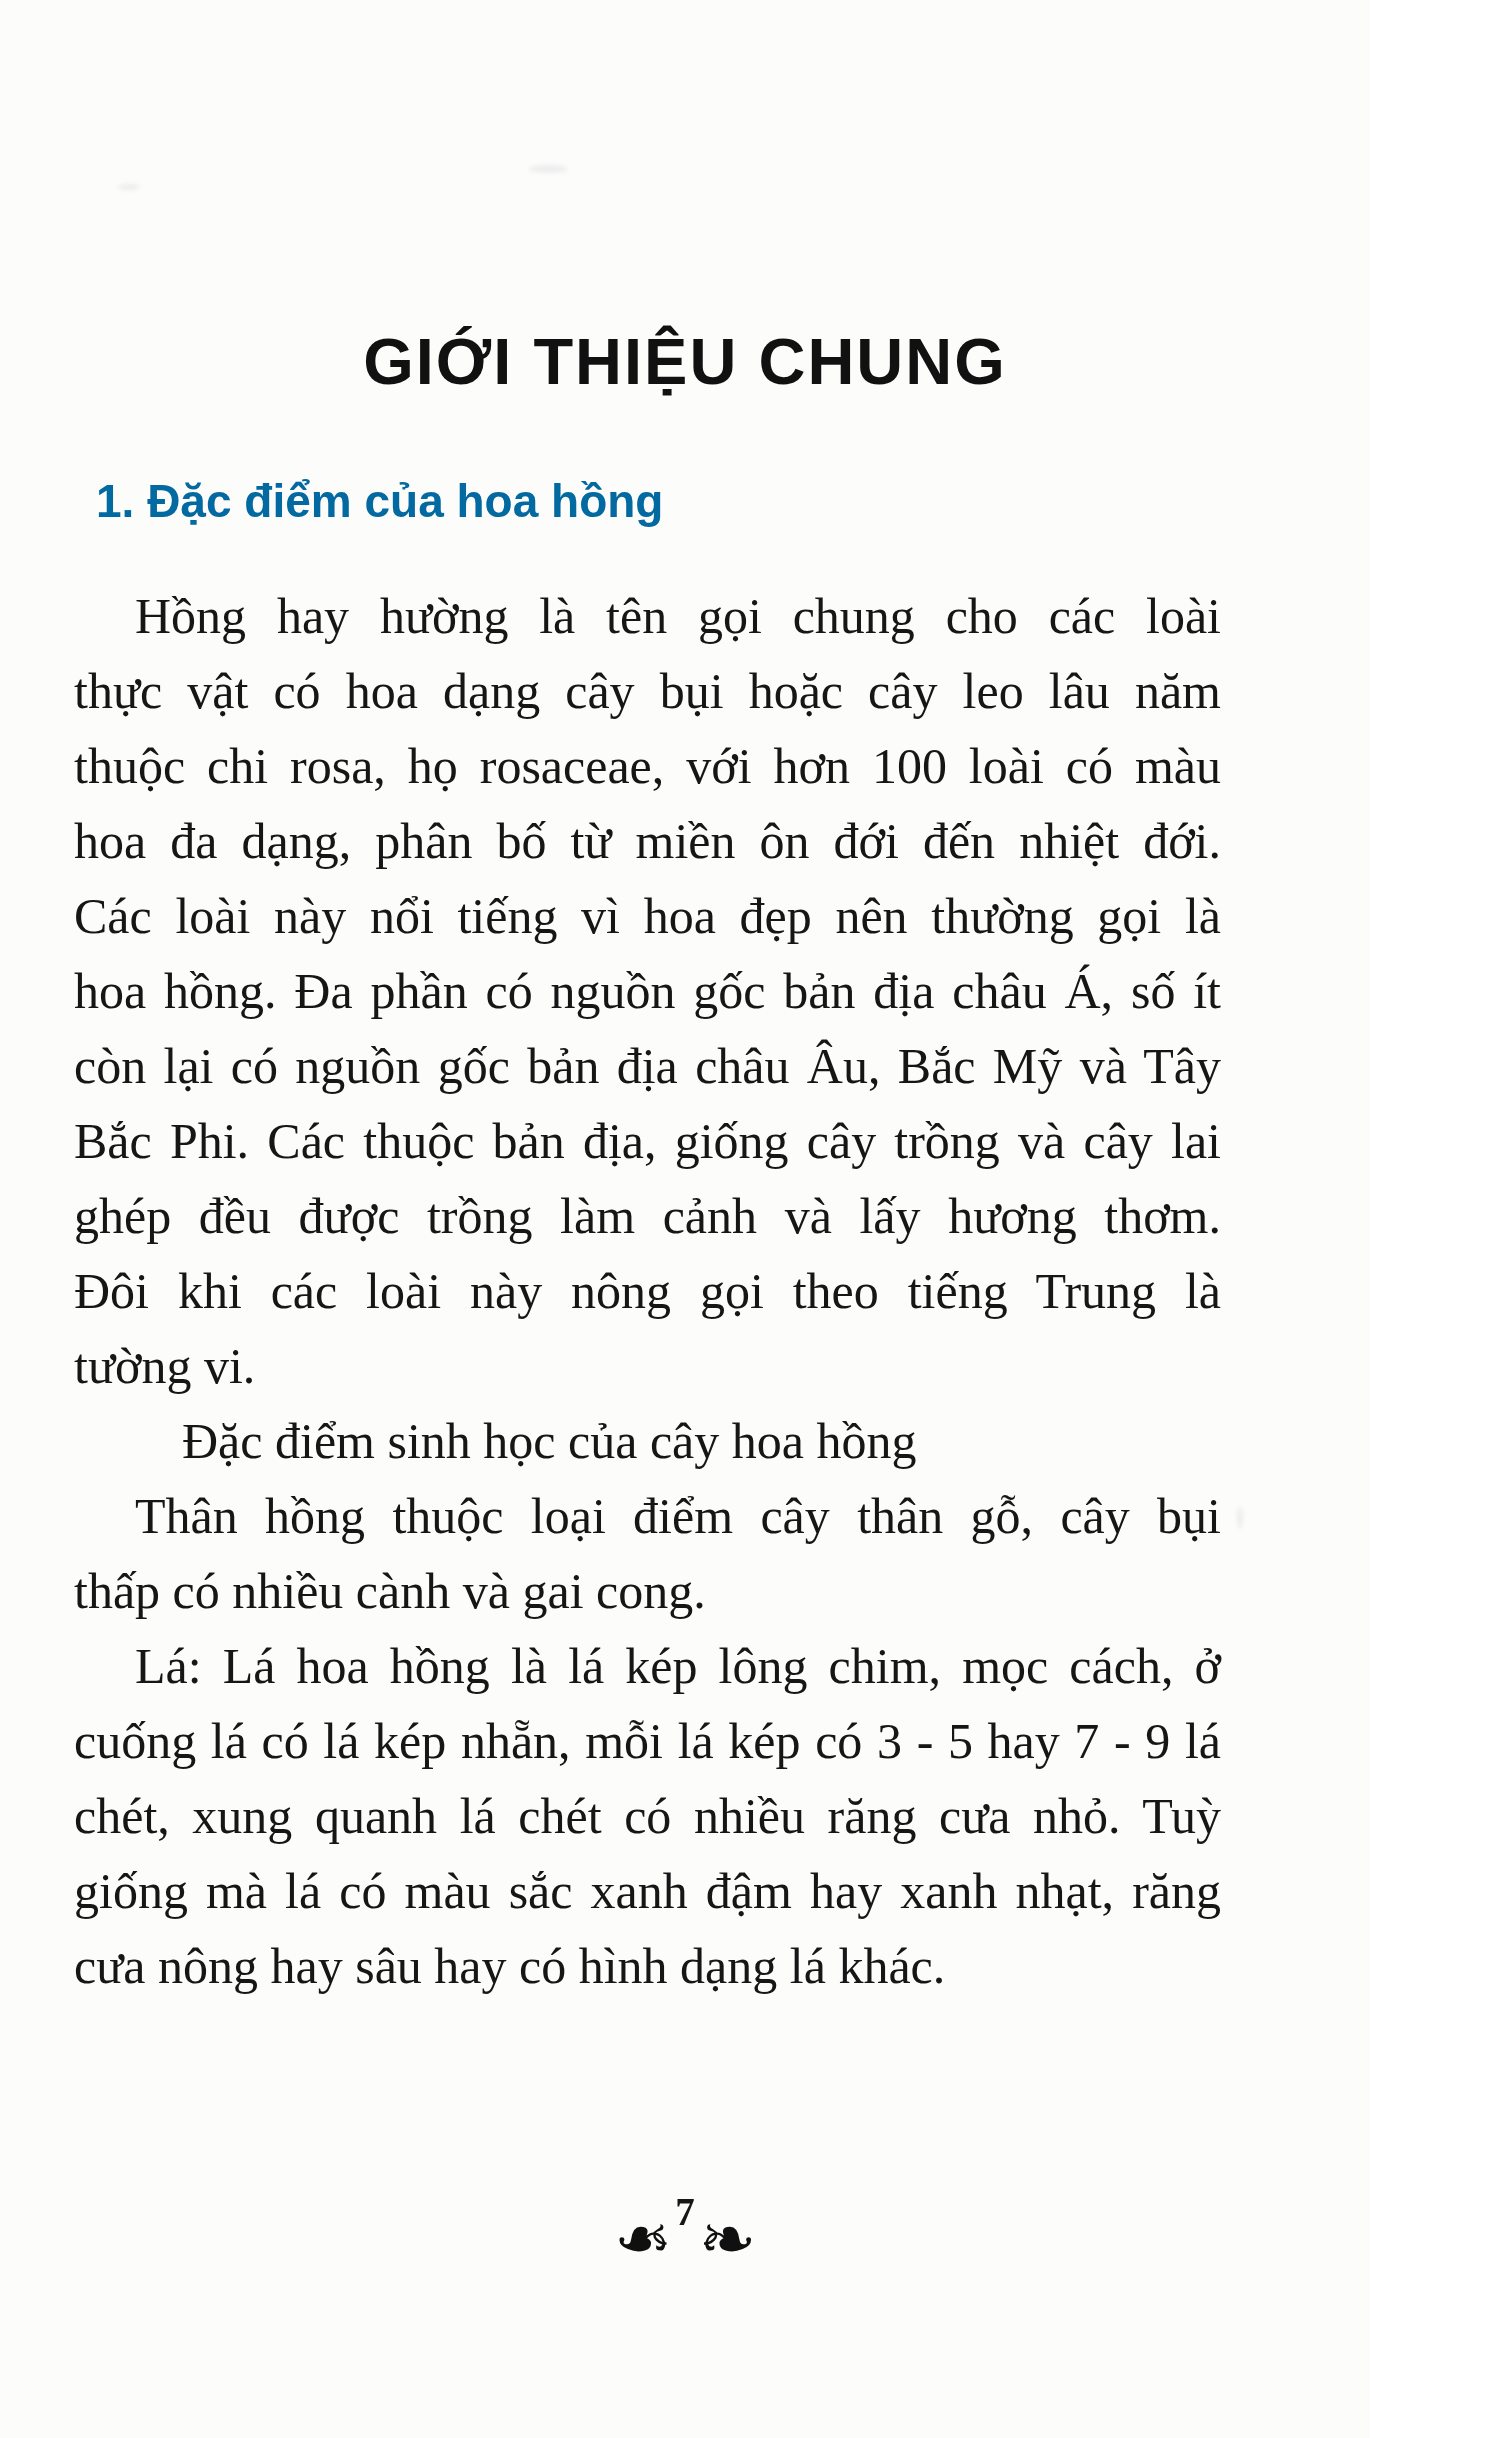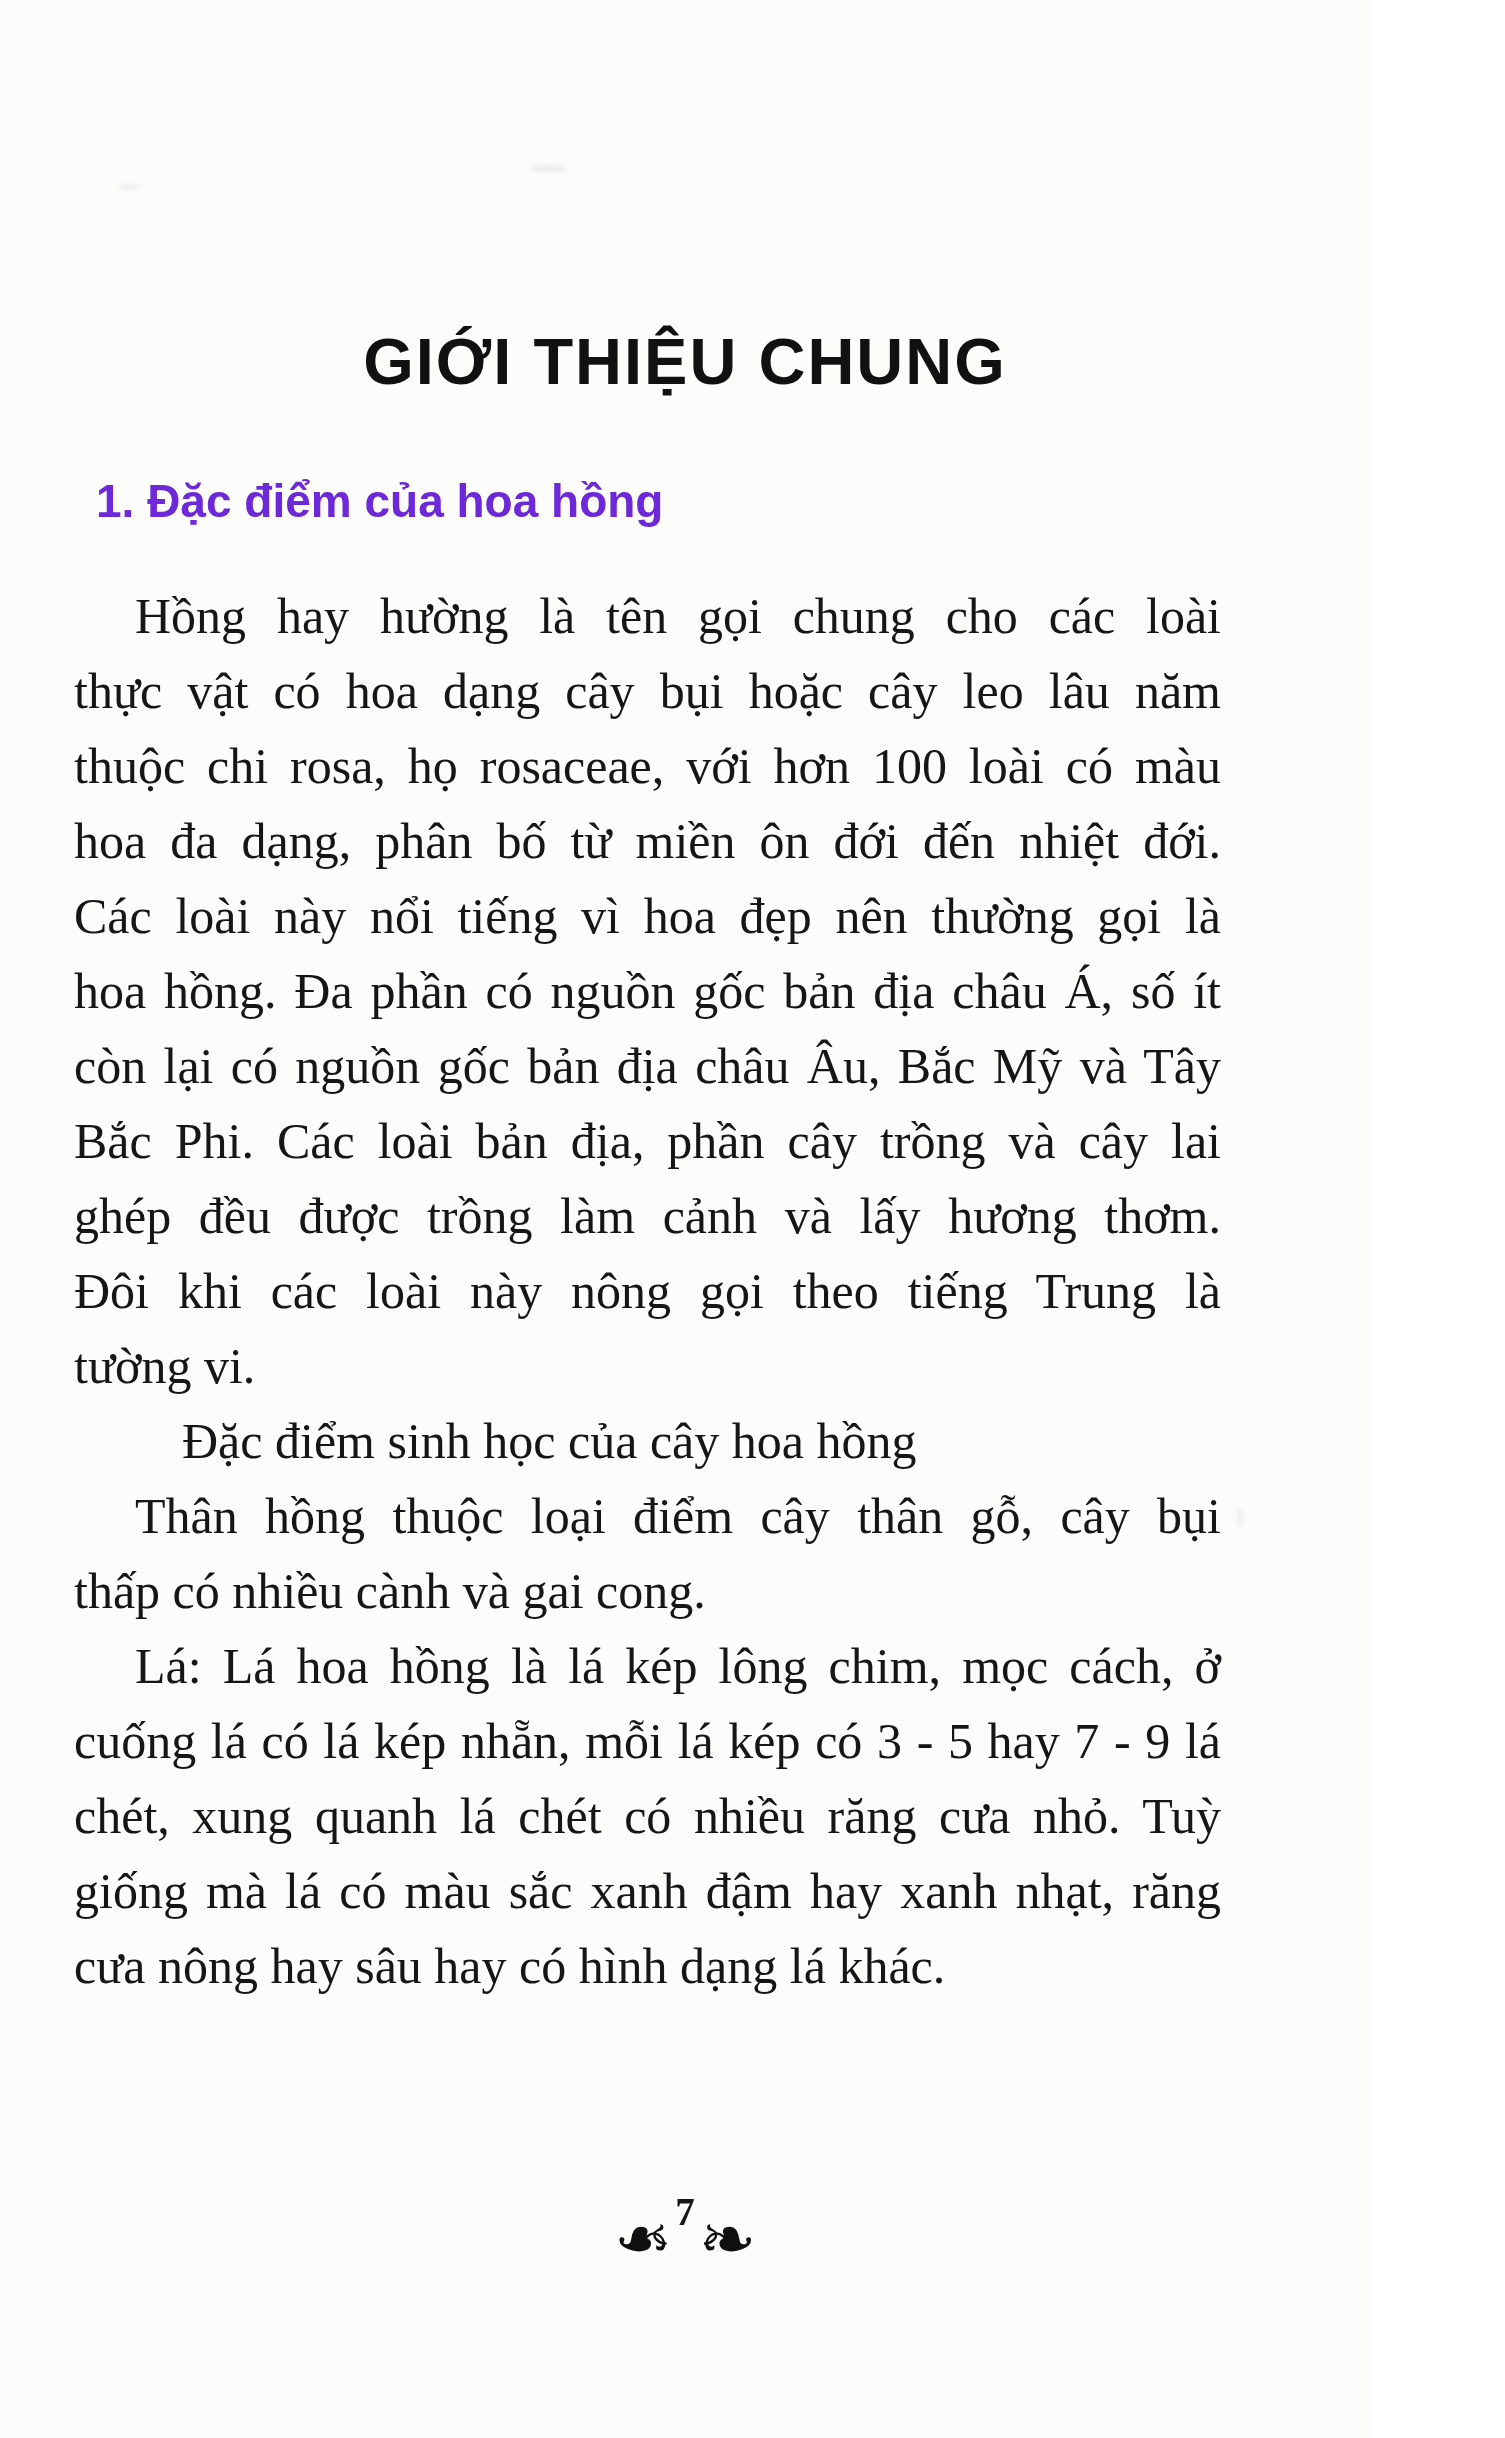--- a/index.html
+++ b/index.html
@@ -22,21 +22,21 @@
     letter-spacing: 2px;
     line-height: 1;
     color: #111;
   }
   .section-heading {
     margin: 84px 0 0 96px;
     font-family: "Liberation Sans", sans-serif;
     font-weight: 700;
     font-size: 46px;
     line-height: 1;
-    color: #6d28d9;
+    color: #0369a1;
   }
   .body-text {
     margin: 55px 149px 0 74px;
     font-size: 50px;
     line-height: 75px;
   }
   .para { margin: 0; }
   .line {
     text-align: justify;
     text-align-last: justify;
@@ -99,21 +99,21 @@
 
   <div class="body-text">
       <div class="para body">
         <div class="line first">Hồng hay hường là tên gọi chung cho các loài</div>
         <div class="line">thực vật có hoa dạng cây bụi hoặc cây leo lâu năm</div>
         <div class="line">thuộc chi rosa, họ rosaceae, với hơn 100 loài có màu</div>
         <div class="line">hoa đa dạng, phân bố từ miền ôn đới đến nhiệt đới.</div>
         <div class="line">Các loài này nổi tiếng vì hoa đẹp nên thường gọi là</div>
         <div class="line">hoa hồng. Đa phần có nguồn gốc bản địa châu Á, số ít</div>
         <div class="line">còn lại có nguồn gốc bản địa châu Âu, Bắc Mỹ và Tây</div>
-        <div class="line">Bắc Phi. Các loài bản địa, phần cây trồng và cây lai</div>
+        <div class="line">Bắc Phi. Các thuộc bản địa, giống cây trồng và cây lai</div>
         <div class="line">ghép đều được trồng làm cảnh và lấy hương thơm.</div>
         <div class="line">Đôi khi các loài này nông gọi theo tiếng Trung là</div>
         <div class="line last">tường vi.</div>
       </div>
       <div class="para italic-subheading">
         <div class="line first last">Đặc điểm sinh học của cây hoa hồng</div>
       </div>
       <div class="para body">
         <div class="line first">Thân hồng thuộc loại điểm cây thân gỗ, cây bụi</div>
         <div class="line last">thấp có nhiều cành và gai cong.</div>

